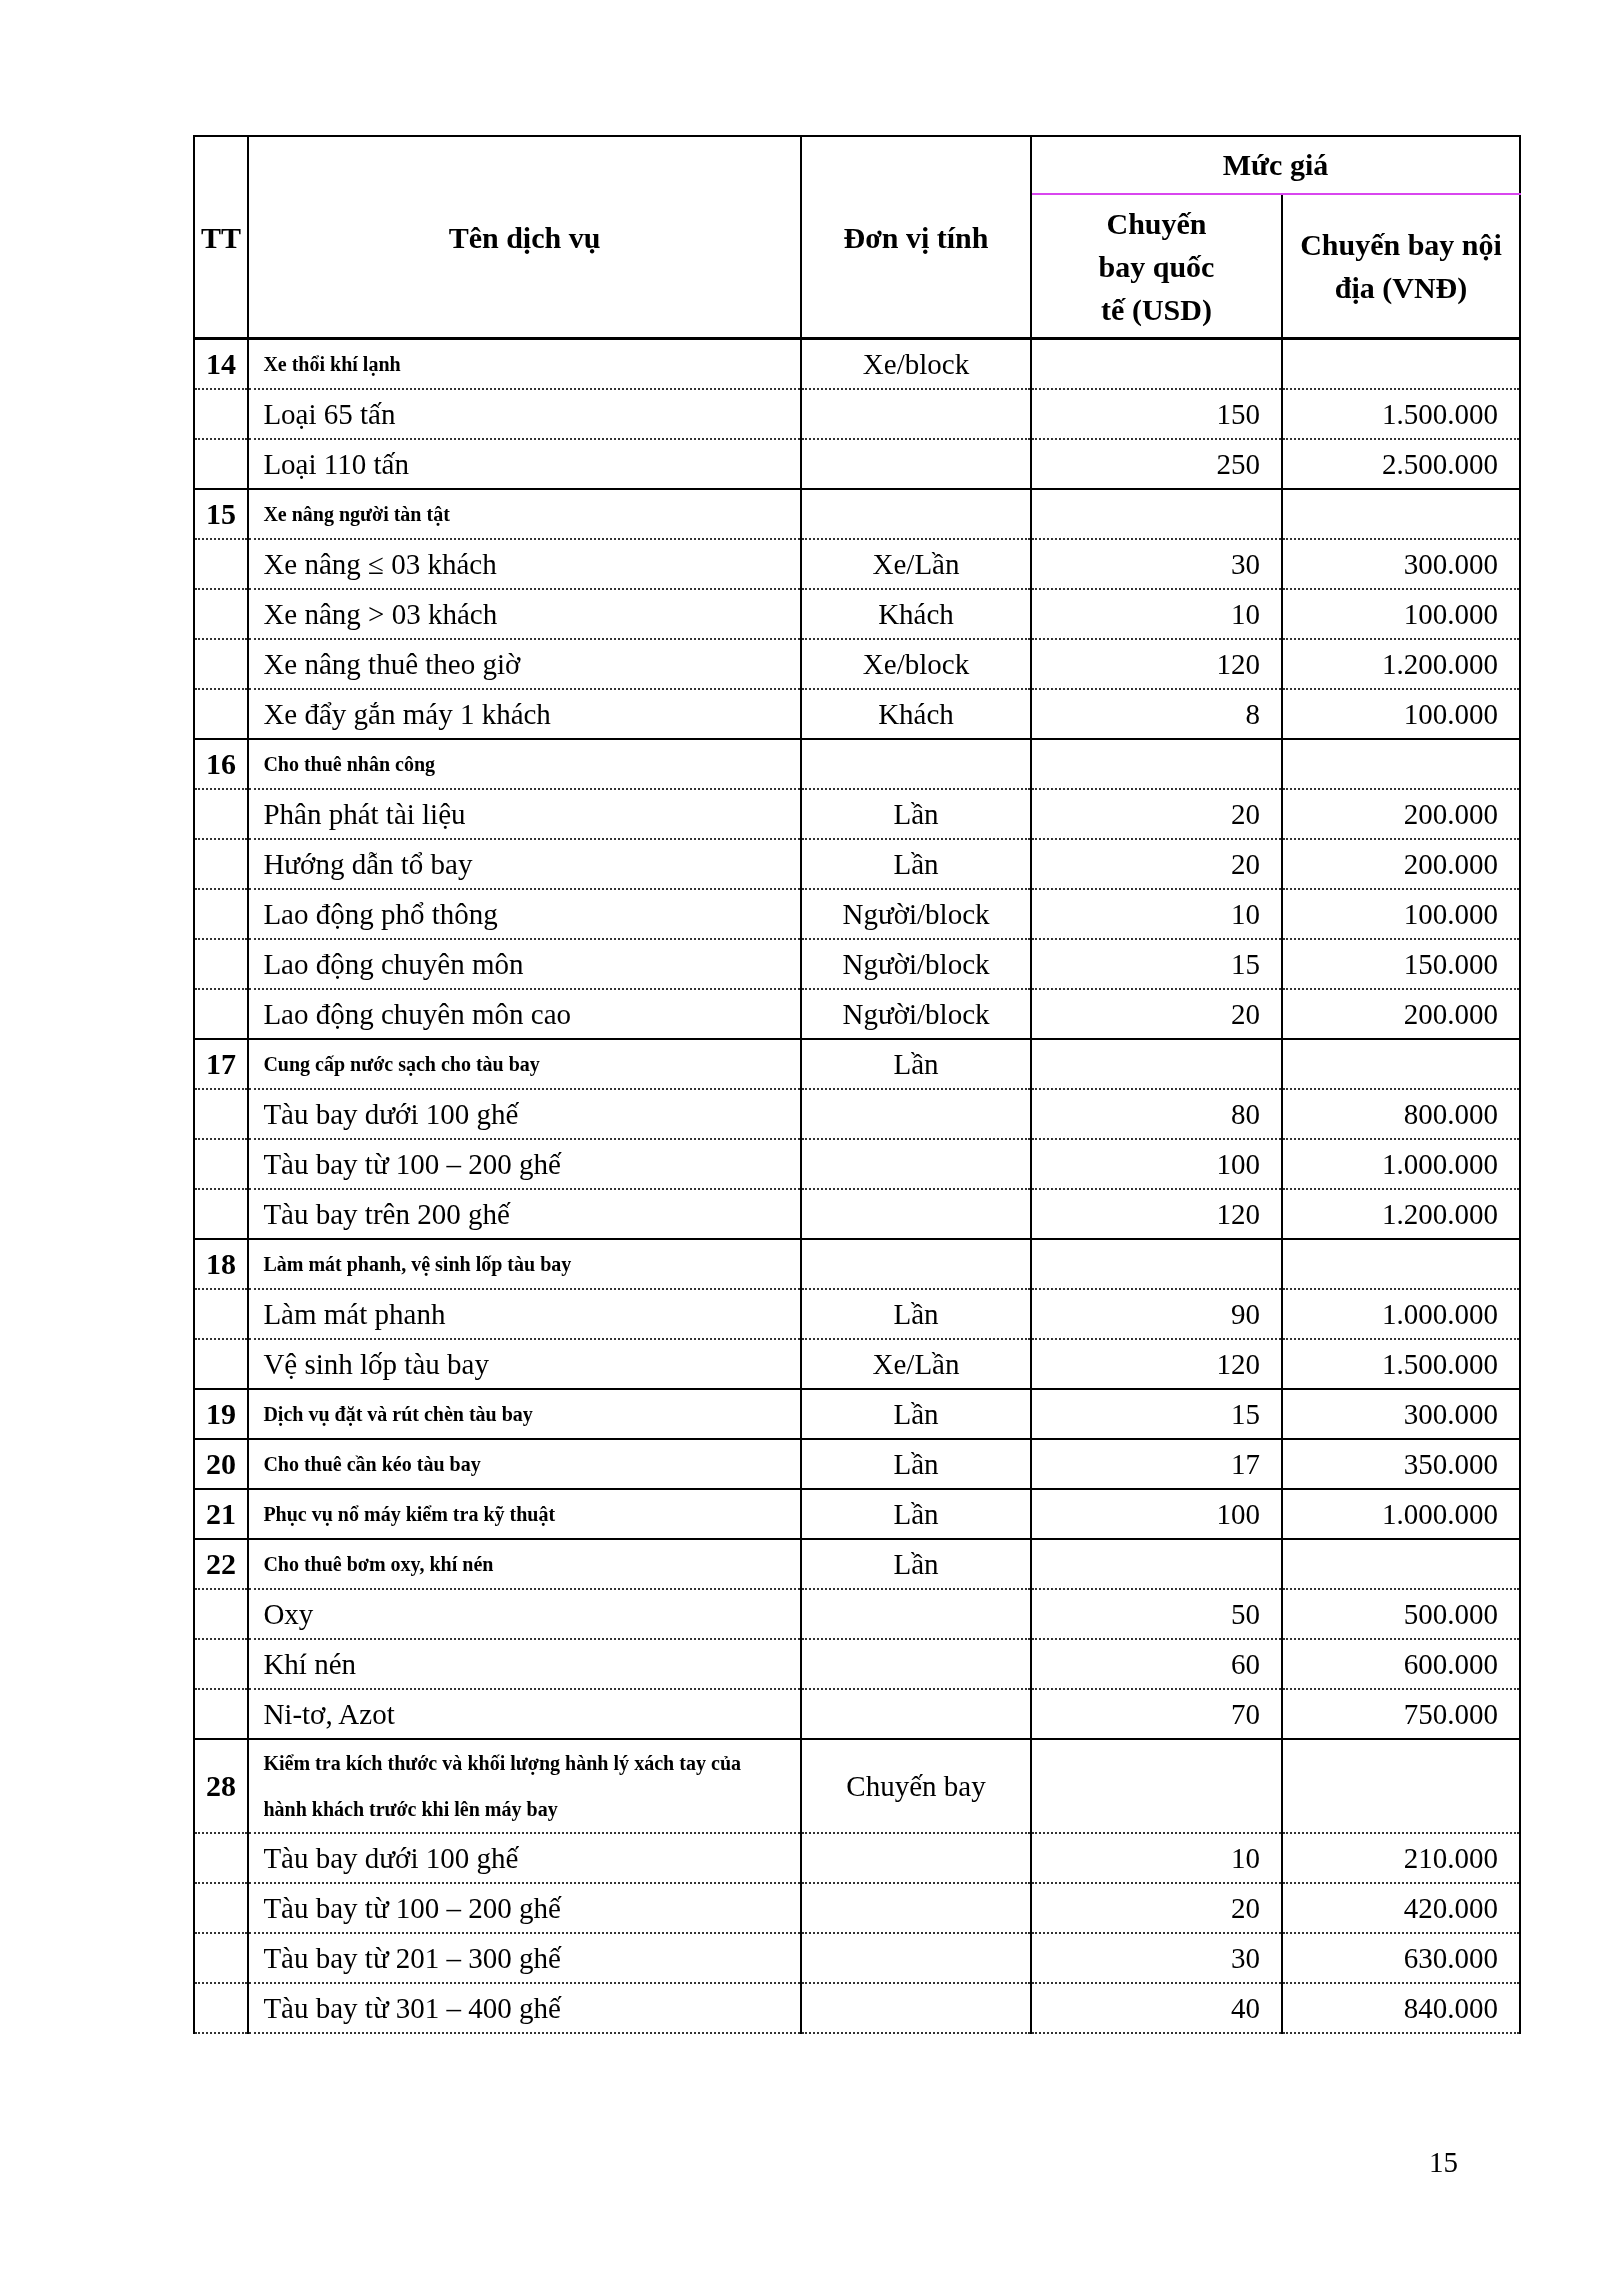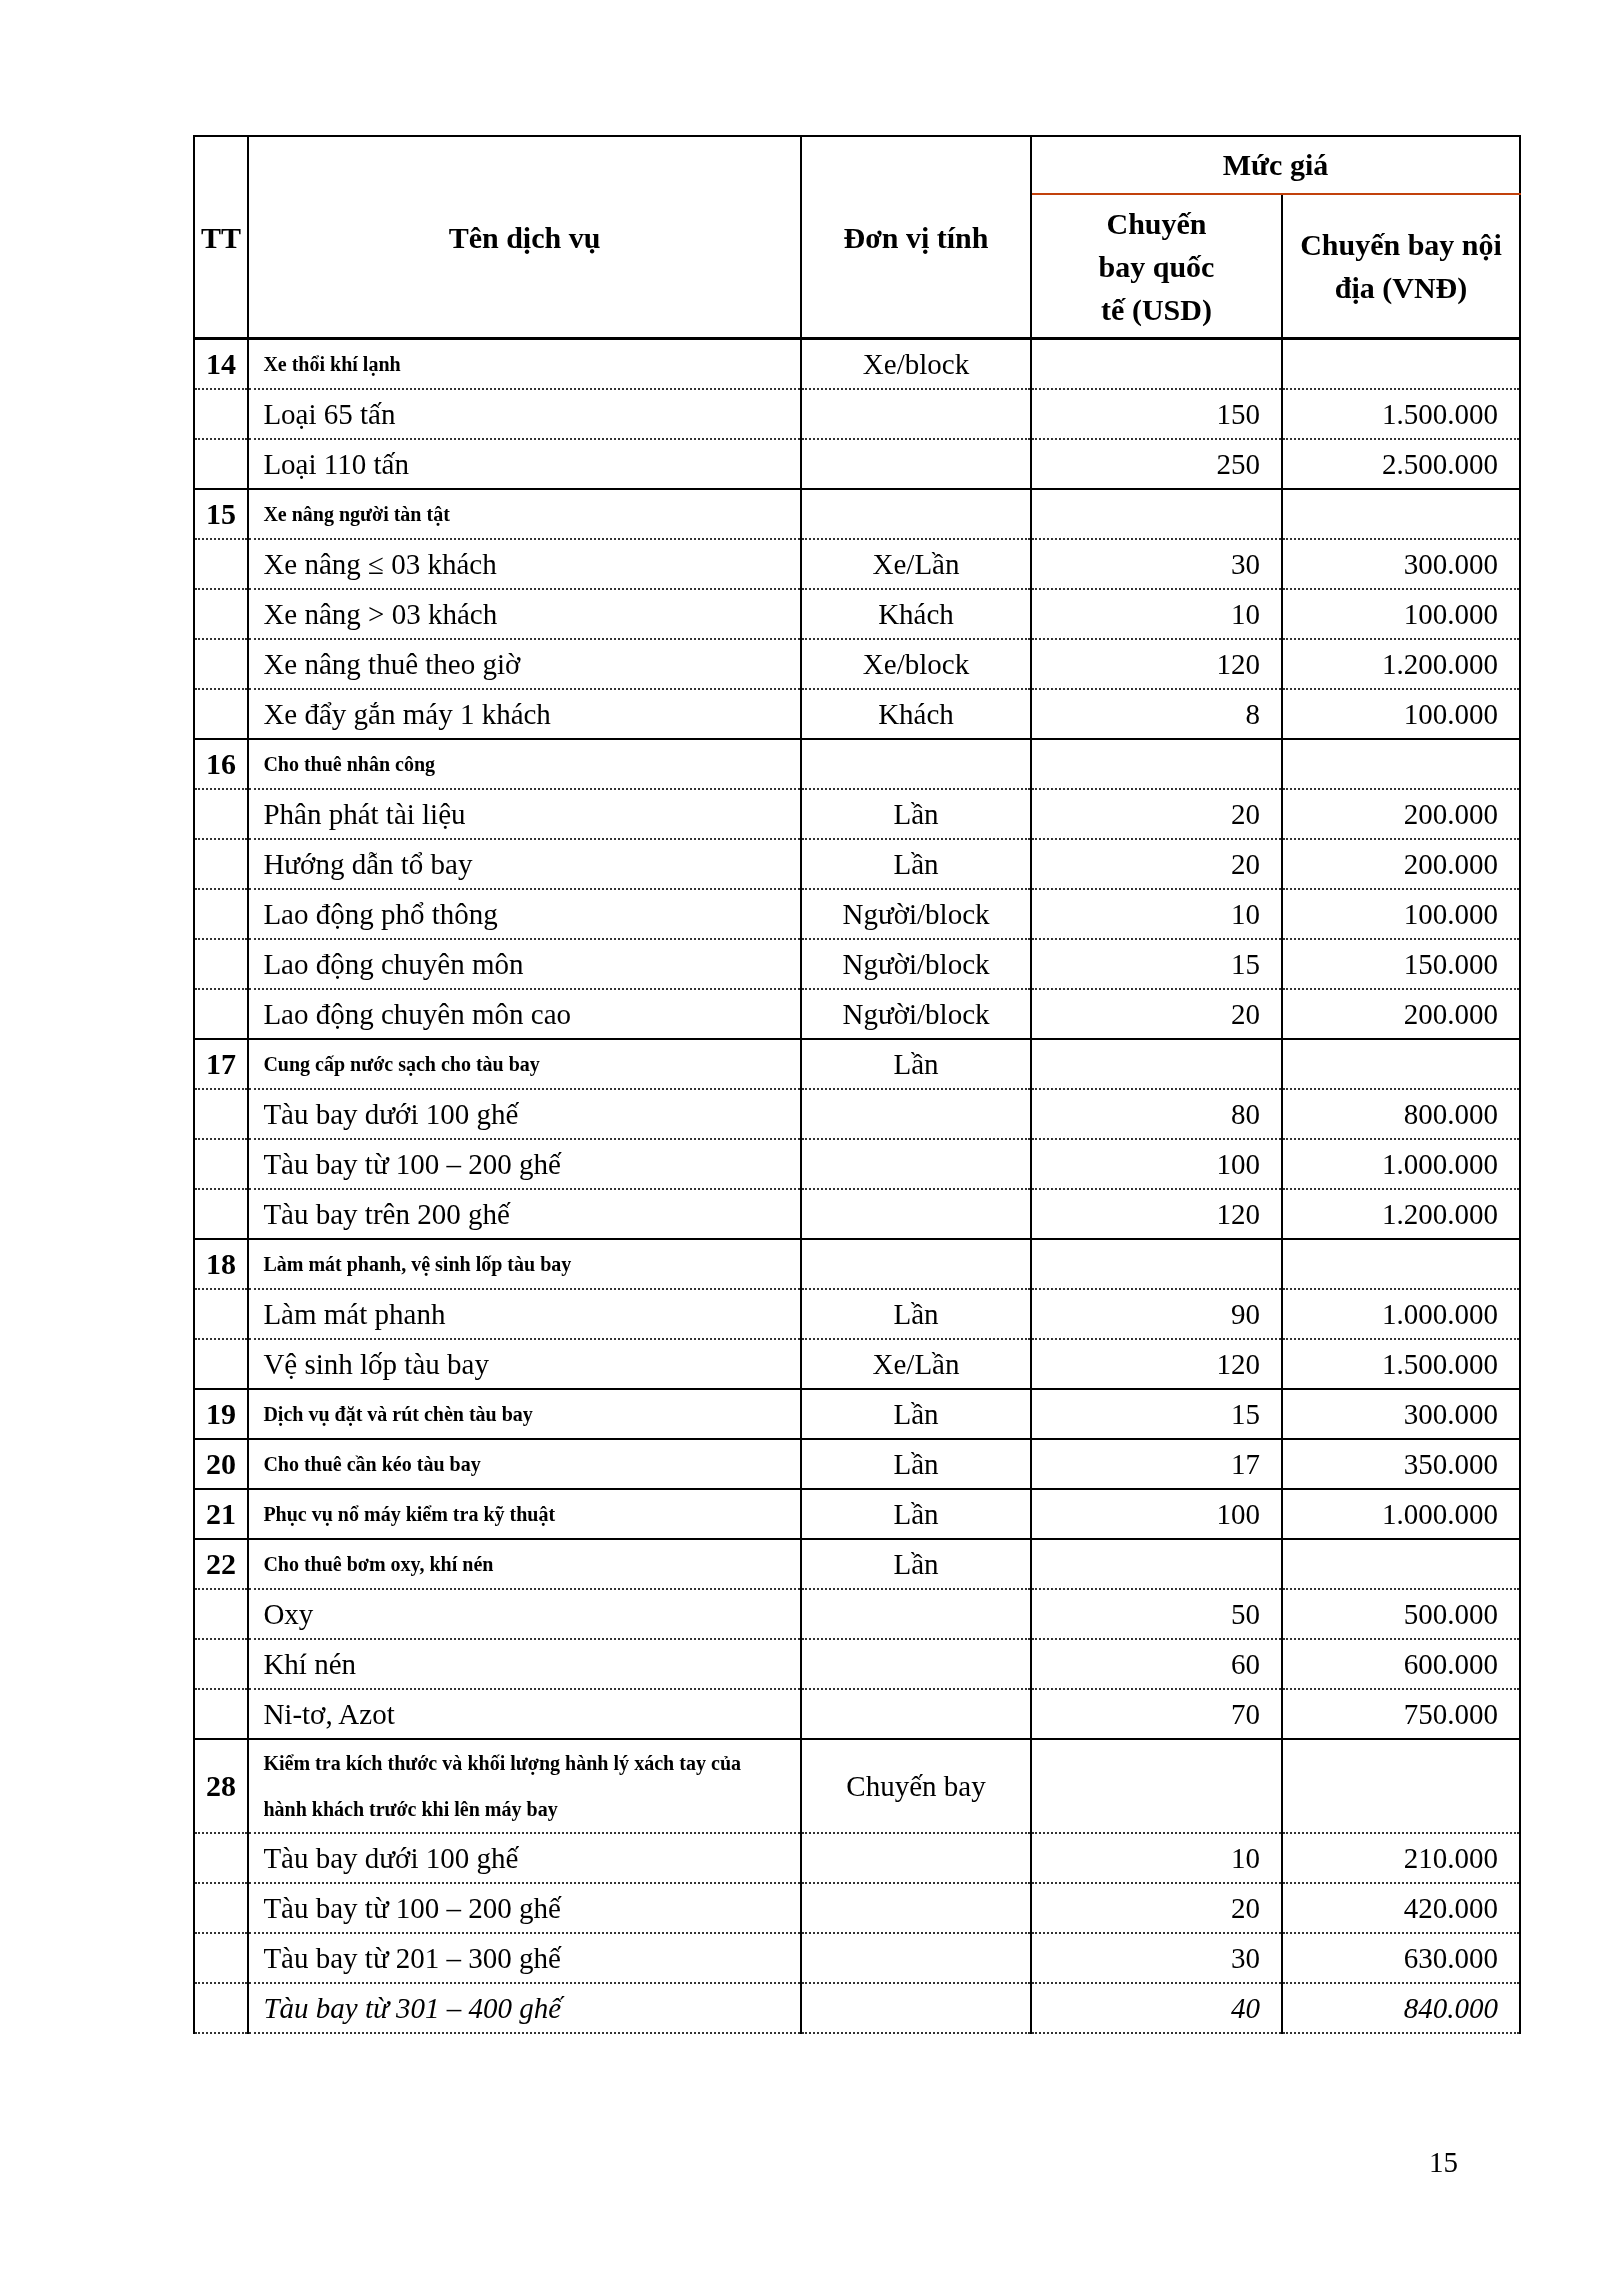--- a/index.html
+++ b/index.html
@@ -40,39 +40,39 @@
   }
   thead th {
     font-weight: bold;
     font-size: 30px;
     text-align: center;
     line-height: 39px;
   }
   thead .rowspan-th { border-bottom: 3.9px solid #000; }
   thead .muc-gia {
     height: 54px;
-    border-bottom: 2px solid #c2410c;
+    border-bottom: 2px solid #d946ef;
     line-height: 54px;
   }
   thead tr.h2 th {
     height: 142px;
     border-bottom: 3.9px solid #000;
     line-height: 43px;
   }
   thead .th-intl { padding: 0 52px; }
   thead .th-dom  { padding: 0 2px; }
 
   tbody td {
     height: 46px;
     line-height: 46px;
     font-size: 29px;
   }
   tbody tr.section > td { border-top: 2.6px solid #000; }
   tbody tr.sub > td     { border-top: 2px dotted #333; }
-  tbody tr:last-child > td { border-bottom: 2.6px dotted #333; font-style: italic; }
+  tbody tr:last-child > td { border-bottom: 2.6px dotted #333; }
 
   tbody td.tt {
     text-align: center;
     font-weight: bold;
     font-size: 30px;
   }
   tbody td.service {
     text-align: left;
     padding: 0 11.8px 0 14.4px;
   }

